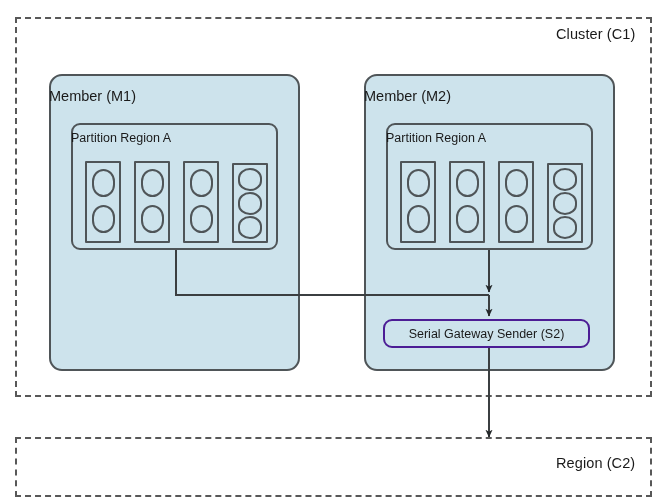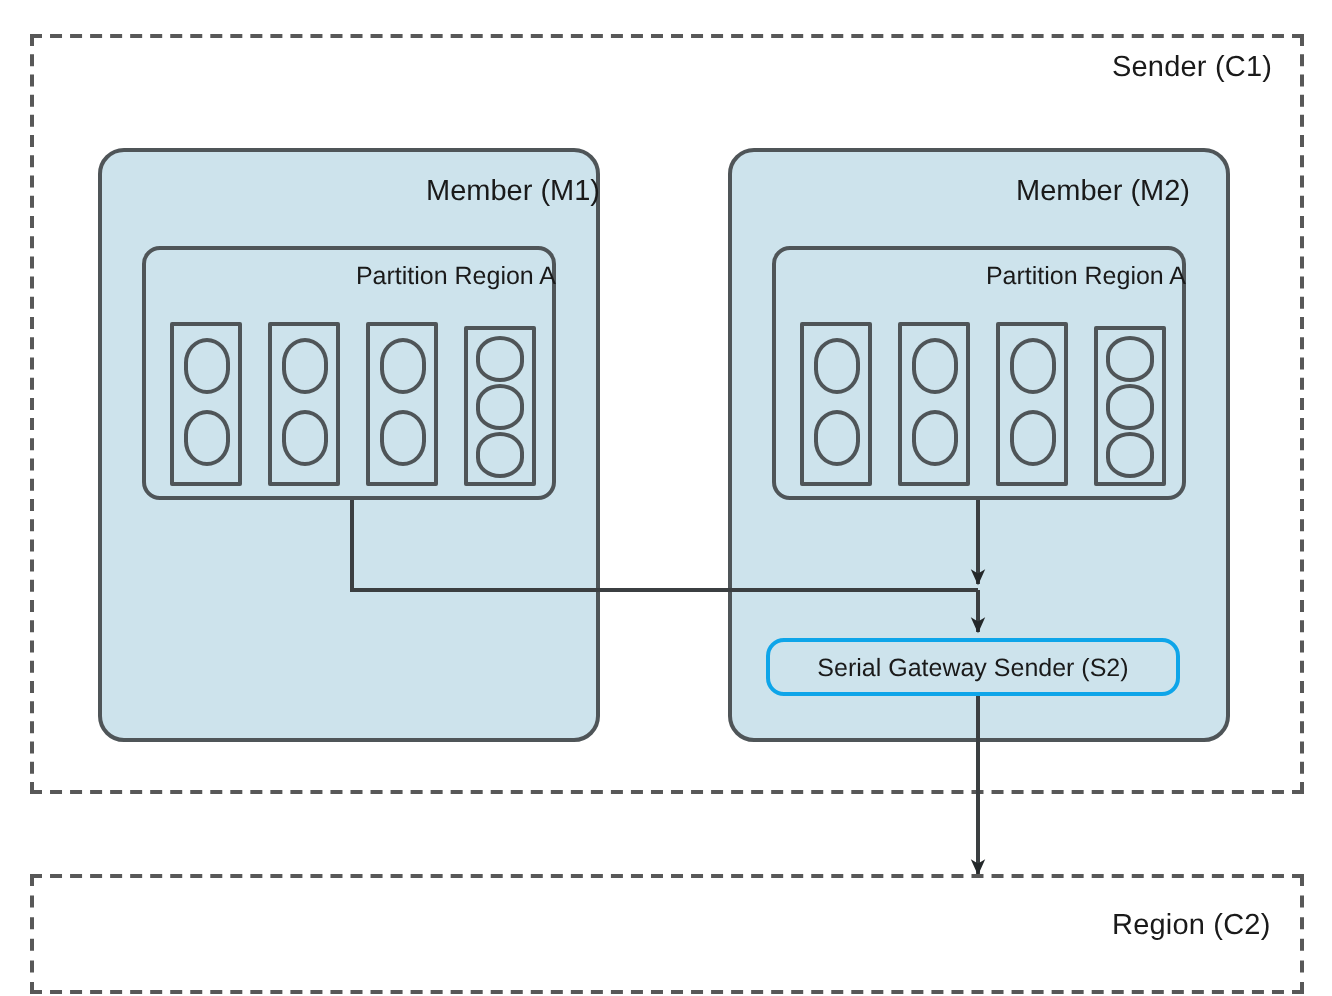--- a/index.html
+++ b/index.html
@@ -23,37 +23,37 @@
   .member{
     position:absolute;
     box-sizing:border-box;
     background:#cde3ec;
     border:2px solid #4f5558;
     border-radius:13px;
   }
   .member-label{
     position:absolute;
     left:0;right:0;
-    text-align:right;
+    text-align:left;
     font-size:14.5px;
     color:#1a1a1a;
     white-space:nowrap;
   }
 
   .pregion{
     position:absolute;
     box-sizing:border-box;
     background:#cde3ec;
     border:2px solid #4f5558;
     border-radius:9px;
   }
   .pregion-label{
     position:absolute;
     left:0;right:0;
-    text-align:right;
+    text-align:left;
     font-size:12.5px;
     color:#1a1a1a;
     white-space:nowrap;
   }
 
   .bucketcol{
     position:absolute;
     box-sizing:border-box;
     background:#cde3ec;
     border:2px solid #4f5558;
@@ -64,39 +64,39 @@
     box-sizing:border-box;
     background:#cde3ec;
     border:2px solid #4f5558;
     border-radius:50% / 44%;
   }
 
   .gwbox{
     position:absolute;
     box-sizing:border-box;
     background:#cde3ec;
-    border:2px solid #0ea5e9;
+    border:2px solid #4c1d95;
     border-radius:9px;
     display:flex;
     align-items:center;
     justify-content:center;
     font-size:12.5px;
     color:#1a1a1a;
     white-space:nowrap;
   }
 
   svg.wires{position:absolute;left:0;top:0;width:666px;height:498px;overflow:visible;pointer-events:none;}
 </style>
 </head>
 <body>
 
 <div id="stage">
 
   <div class="cluster" style="left:15px;top:17px;width:637px;height:380px;"></div>
-  <div class="cluster-label" style="left:556px;top:26px;">Sender (C1)</div>
+  <div class="cluster-label" style="left:556px;top:26px;">Cluster (C1)</div>
 
   <div class="member" style="left:49px;top:74px;width:251px;height:297px;"></div>
   <div class="member-label" style="left:49px;top:88px;width:251px;">Member (M1)</div>
 
   <div class="pregion" style="left:71px;top:123px;width:207px;height:127px;"></div>
   <div class="pregion-label" style="left:71px;top:131px;width:207px;">Partition Region A</div>
 
   <div class="bucketcol" style="left:85px;top:161px;width:36px;height:82px;"></div>
   <div class="entry" style="left:92px;top:169px;width:23px;height:28px;"></div>
   <div class="entry" style="left:92px;top:205px;width:23px;height:28px;"></div>

